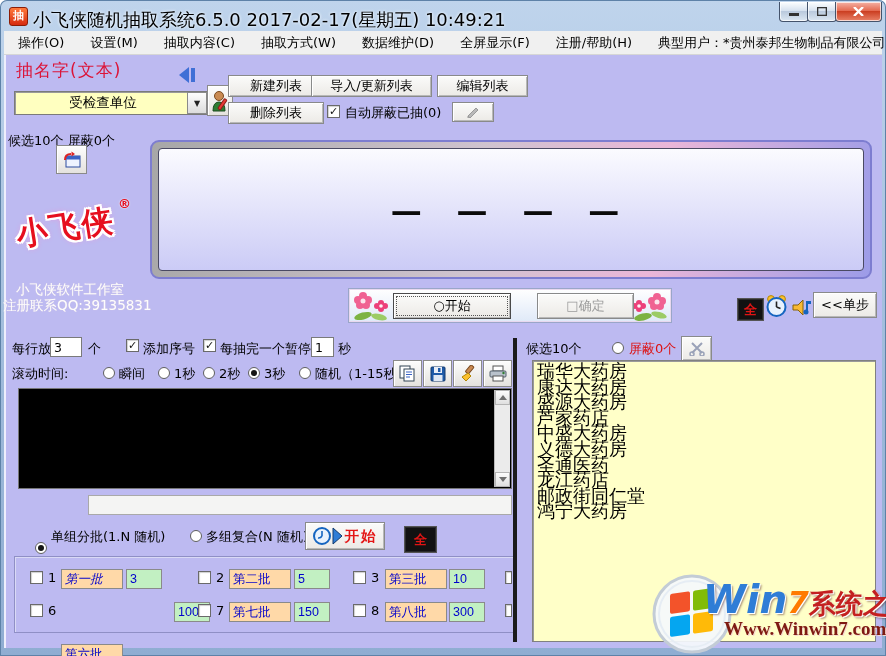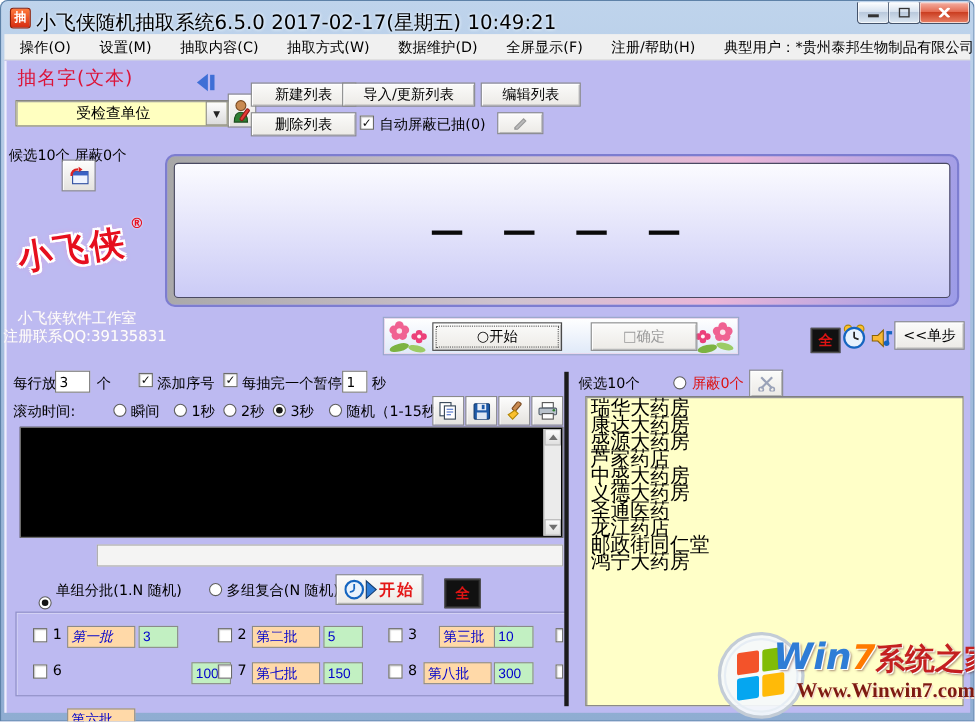--- a/index.html
+++ b/index.html
@@ -70,21 +70,21 @@
   .batch-count{background:#c2f0c2;color:#0000cc;border:1px solid #8a8a8a;box-sizing:border-box;font-size:12.5px;padding:2px 3px;}
   .splitter{left:513px;top:338px;width:4px;height:304px;background:#1b1b1b;cursor:col-resize;}
   .namelist{left:532px;top:360px;width:344px;height:282px;background:#ffffc8;border:1px solid #808080;
     box-shadow:inset 1px 1px 0 #9a9a9a;box-sizing:border-box;padding:2px 4px;overflow:hidden;}
   .name-item{font-size:18px;line-height:15.6px;white-space:nowrap;}
   .red{color:#dd1111;}
   
   .wm-circle{left:652px;top:574px;width:80px;height:80px;z-index:9;}
   .wm-brand{left:703px;top:577px;z-index:9;white-space:nowrap;font-weight:bold;font-style:italic;
     text-shadow:1px 1px 0 #fff,2px 2px 2px rgba(90,40,40,.5);}
-  .wm-win{font-size:33px;color:#2f7dd6;}
+  .wm-win{font-size:39px;color:#2f7dd6;}
   .wm-seven{font-size:31px;color:#ff7a00;}
   .wm-home{font-size:27px;color:#c42020;font-style:normal;}
   .wm-url{left:724px;top:618px;z-index:9;font-family:"Liberation Serif","DejaVu Serif",serif;font-weight:bold;
     font-size:19px;color:#7e1a12;text-shadow:1px 1px 0 #f5d9cf;}
   .iconbtn{background:linear-gradient(#fdfdfd,#e4e2de);border:1px solid #8a8a8a;box-shadow:inset 1px 1px 0 #fff;
     display:flex;align-items:center;justify-content:center;box-sizing:border-box;}
   .fsicon{background:#111;border:1px solid #555;box-shadow:0 0 0 1px #2a2a2a inset;color:#e01414;
     display:flex;align-items:center;justify-content:center;font-size:13px;font-weight:bold;}
   .startred{color:#e41616;font-weight:bold;font-size:14.5px;letter-spacing:2px;}
 </style>
@@ -319,21 +319,21 @@
   <div class="abs cb" style="left:30px;top:571px;"></div>
   <span class="abs lbl" style="left:48px;top:570px;">1</span>
   <input class="abs batch-name" style="left: 61px; top: 569px; width: 62px; height: 20px; font-style: italic;" value="第一批">
   <input class="abs batch-count" style="left: 126px; top: 569px; width: 36px; height: 20px;" value="3">
   <div class="abs cb" style="left:198px;top:571px;"></div>
   <span class="abs lbl" style="left:216px;top:570px;">2</span>
   <input class="abs batch-name" style="left: 229px; top: 569px; width: 62px; height: 20px;" value="第二批">
   <input class="abs batch-count" style="left: 294px; top: 569px; width: 36px; height: 20px;" value="5">
   <div class="abs cb" style="left:353px;top:571px;"></div>
   <span class="abs lbl" style="left:371px;top:570px;">3</span>
-  <input class="abs batch-name" style="left: 399px; top: 569px; width: 62px; height: 20px;" value="第三批">
+  <input class="abs batch-name" style="left: 385px; top: 569px; width: 62px; height: 20px;" value="第三批">
   <input class="abs batch-count" style="left: 449px; top: 569px; width: 36px; height: 20px;" value="10">
   <div class="abs cb" style="left:505px;top:571px;width:7px;"></div>
 
   <div class="abs cb" style="left:30px;top:604px;"></div>
   <span class="abs lbl" style="left:48px;top:603px;">6</span>
   <input class="abs batch-name" style="left: 61px; top: 602px; width: 62px; height: 20px; margin-top: 42px;" value="第六批">
   <input class="abs batch-count" style="left: 126px; top: 602px; width: 36px; height: 20px; margin-left: 48px;" value="100">
   <div class="abs cb" style="left:198px;top:604px;"></div>
   <span class="abs lbl" style="left:216px;top:603px;">7</span>
   <input class="abs batch-name" style="left: 229px; top: 602px; width: 62px; height: 20px;" value="第七批">

